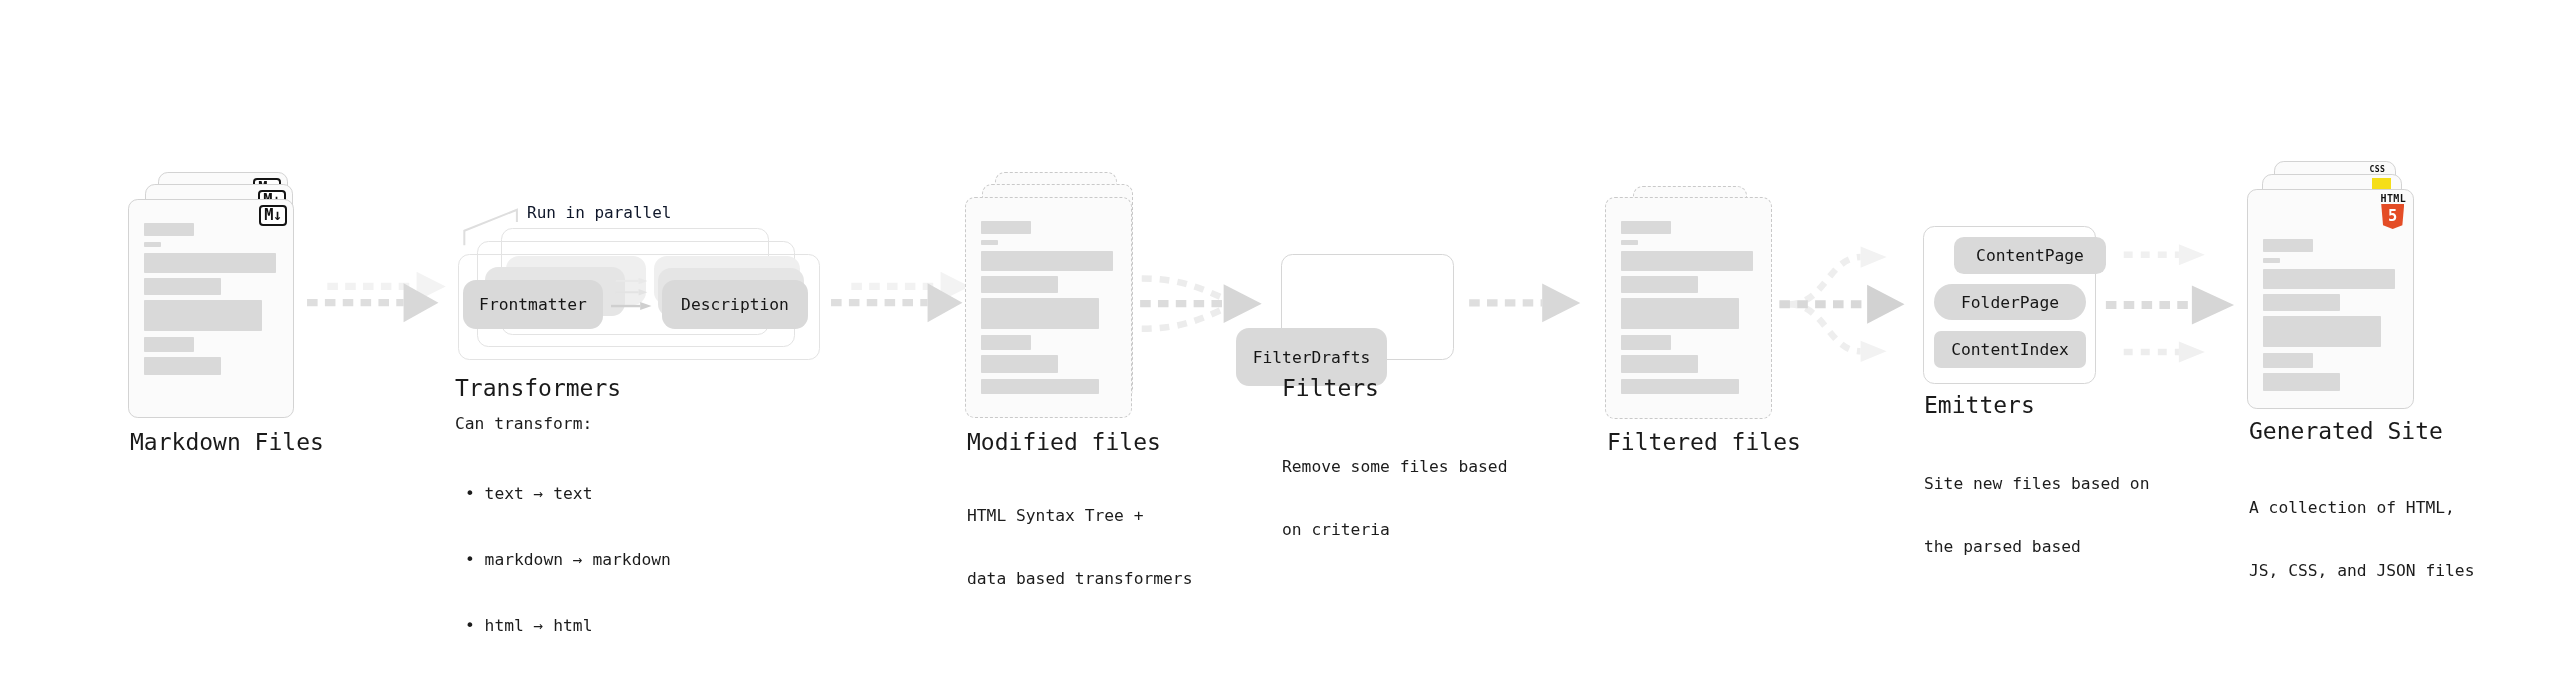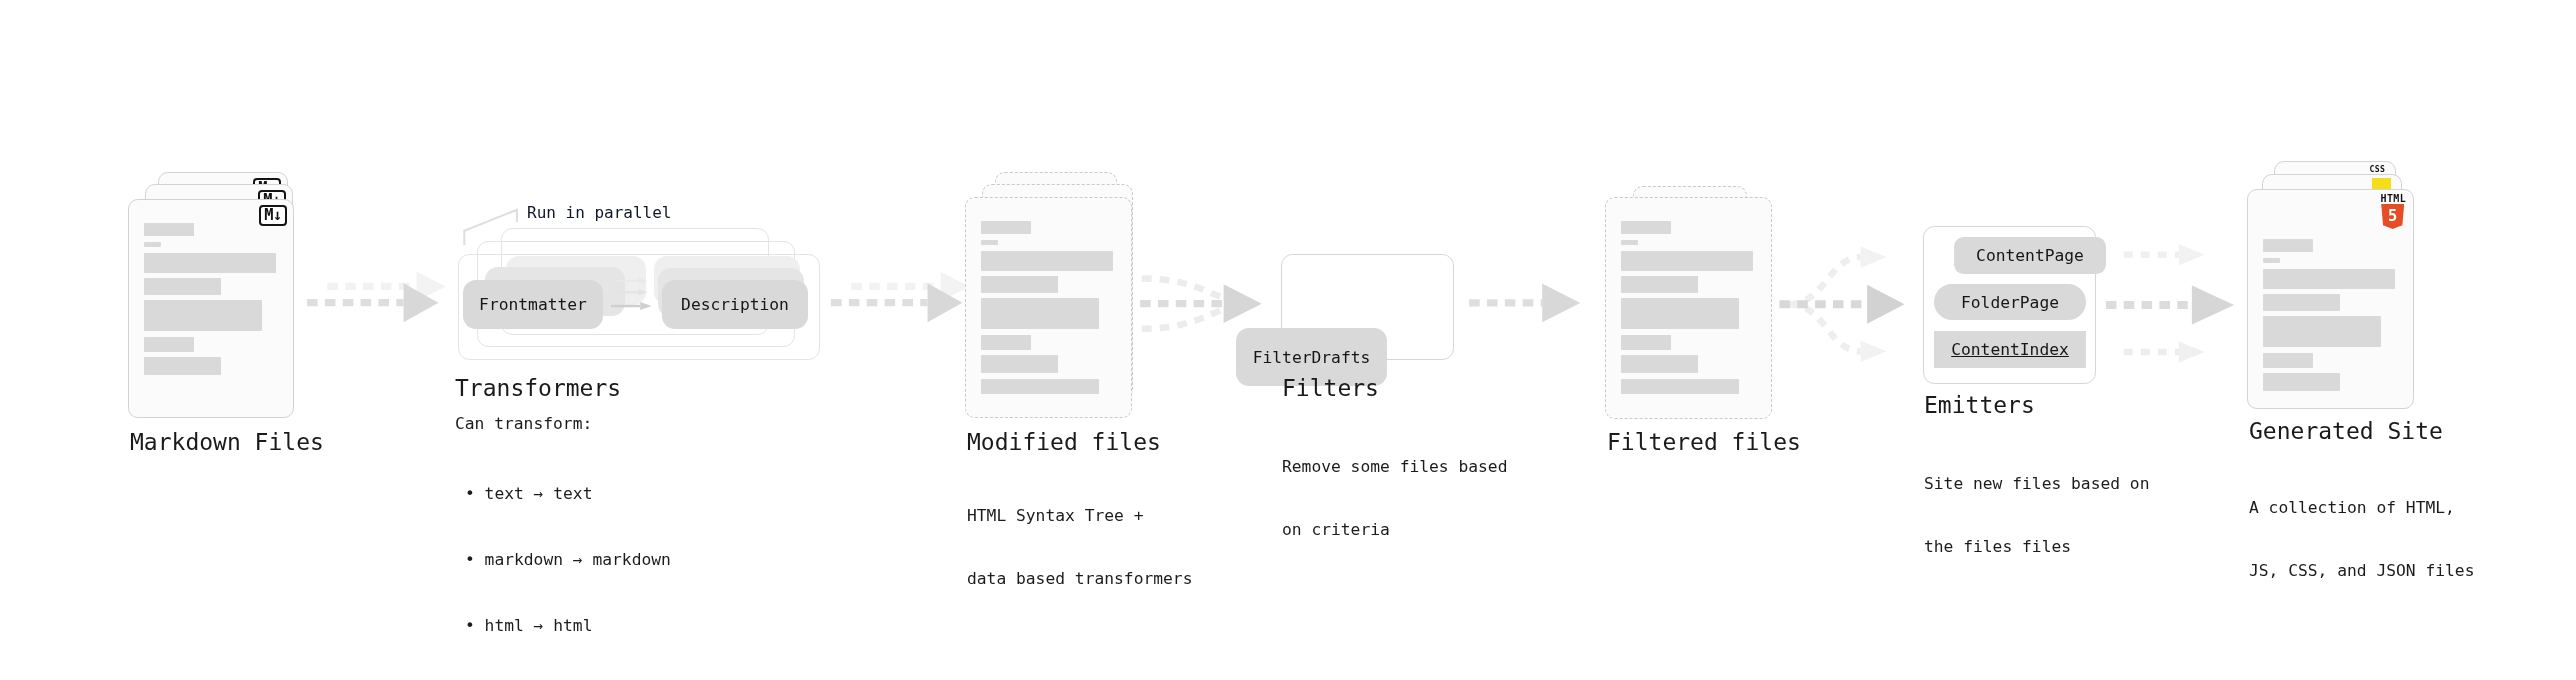--- a/index.html
+++ b/index.html
@@ -206,25 +206,25 @@
     <path d="M 16 79 C 60 79, 65 137, 104 137" fill="none" stroke="#eeeeee" stroke-width="8" stroke-dasharray="11 10"></path>
     <polygon points="104,124 104,150 136,137" fill="#f2f2f2"></polygon>
     <line x1="4" y1="79" x2="112" y2="79" stroke="#d8d8d8" stroke-width="10" stroke-dasharray="13 9"></line>
     <polygon points="112,55 112,103 158,79" fill="#d2d2d2"></polygon>
   </svg>
 
   <div class="abs" style="left:0;top:0;">
     <div class="panel" style="left:1923px;top:226px;width:173px;height:158px;"></div>
     <div class="pill" style="left:1954px;top:237px;width:152px;height:37px;border-radius:9.8px;">ContentPage</div>
     <div class="pill" style="left:1934px;top:284px;width:152px;height:36px;border-radius:18px;">FolderPage</div>
-    <div class="pill" style="left:1934px;top:331px;width:152px;height:37px;border-radius:0;text-decoration:underline;">ContentIndex</div>
+    <div class="pill" style="left:1934px;top:331px;width:152px;height:37px;border-radius:7px;">ContentIndex</div>
     <div class="stage-title" style="left:1924px;top:392px;">Emitters</div>
     <div class="stage-sub" style="left:1924px;top:431px;">
       <div>Site new files based on</div>
-      <div>the files files</div>
+      <div>the parsed based</div>
     </div>
   </div>
 
   <svg class="abs" style="left:2101px;top:240px;" width="142" height="130" viewBox="0 0 175 160">
     <line x1="28" y1="18" x2="96" y2="18" stroke="#f0f0f0" stroke-width="8" stroke-dasharray="11 10"></line>
     <polygon points="96,5 96,31 128,18" fill="#f2f2f2"></polygon>
     <line x1="6" y1="80" x2="112" y2="80" stroke="#dcdcdc" stroke-width="10" stroke-dasharray="13 9"></line>
     <polygon points="112,56 112,104 164,80" fill="#d6d6d6"></polygon>
     <line x1="28" y1="138" x2="96" y2="138" stroke="#ededed" stroke-width="8" stroke-dasharray="11 10"></line>
     <polygon points="96,125 96,151 128,138" fill="#f0f0f0"></polygon>

